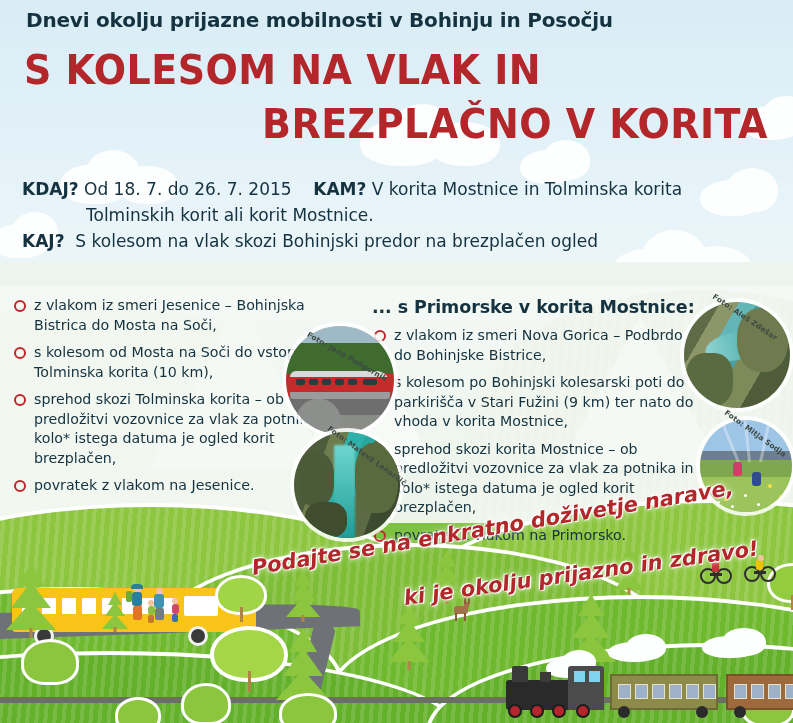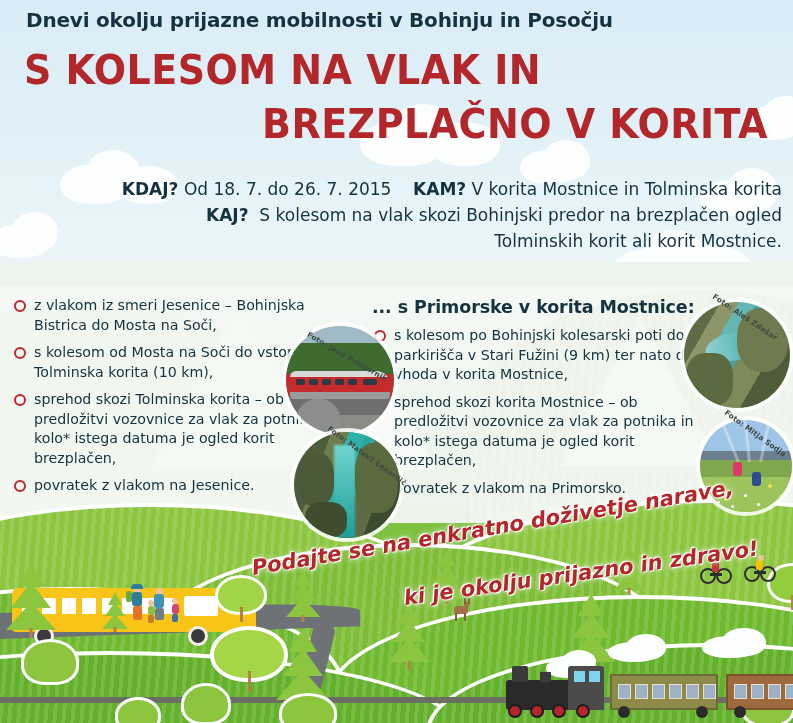--- a/index.html
+++ b/index.html
@@ -31,21 +31,21 @@
 
   
   .kicker{position:absolute;left:26px;top:8px;font-size:20px;font-weight:bold;
       color:#14323f;letter-spacing:-.2px;white-space:nowrap;}
   .title{position:absolute;color:#b3262a;font-weight:bold;letter-spacing:.5px;
       font-size:40px;line-height:44px;white-space:nowrap;
       transform:scaleX(.95);transform-origin:left center;}
   .title1{left:24px;top:48px;}
   .title2{left:262px;top:102px;}
 
-  .infoblock{position:absolute;left:22px;top:176px;width:760px;color:#14323f;text-align:right;}
+  .infoblock{position:absolute;left:22px;top:176px;width:760px;color:#14323f;}
   .inforow{font-size:17px;line-height:26px;white-space:nowrap;}
   .lbl{font-weight:bold;}
   .indent{padding-left:64px;}
 
   
   .col{position:absolute;color:#14323f;}
   .colA{left:12px;top:296px;width:330px;}
   .colB{left:372px;top:296px;width:330px;}
   .colhead{font-size:17.5px;font-weight:bold;line-height:22px;margin-bottom:8px;
       letter-spacing:-.1px;white-space:nowrap;}
@@ -374,39 +374,40 @@
   <div class="title title2">BREZPLAČNO V KORITA</div>
 
   <div class="infoblock">
     <div class="inforow">
       <span class="lbl">KDAJ?</span>
       <span>Od 18. 7. do 26. 7. 2015</span>
       &nbsp;&nbsp;
       <span class="lbl">KAM?</span>
       <span>V korita Mostnice in Tolminska korita</span>
     </div>
+    <div class="inforow indent">Tolminskih korit ali korit Mostnice.</div>
     <div class="inforow">
       <span class="lbl">KAJ?</span>
       &nbsp;<span>S kolesom na vlak skozi Bohinjski predor na brezplačen ogled</span>
     </div>
-    <div class="inforow indent">Tolminskih korit ali korit Mostnice.</div>
   </div>
 
   <div class="col colA">
     <ul class="bl">
       <li>z vlakom iz smeri Jesenice – Bohinjska Bistrica do Mosta na Soči,</li>
       <li>s kolesom od Mosta na Soči do vstopa v Tolminska korita (10 km),</li>
       <li>sprehod skozi Tolminska korita – ob predložitvi vozovnice za vlak za potnika in kolo* istega datuma je ogled korit brezplačen,</li>
       <li>povratek z vlakom na Jesenice.</li>
     </ul>
   </div>
 
   <div class="col colB">
     <div class="colhead">... s Primorske v korita Mostnice:</div>
     <ul class="bl">
+      <li>z vlakom iz smeri Nova Gorica – Podbrdo do Bohinjske Bistrice,</li>
       <li>s kolesom po Bohinjski kolesarski poti do parkirišča v Stari Fužini (9 km) ter nato do vhoda v korita Mostnice,</li>
       <li>sprehod skozi korita Mostnice – ob predložitvi vozovnice za vlak za potnika in kolo* istega datuma je ogled korit brezplačen,</li>
       <li>povratek z vlakom na Primorsko.</li>
     </ul>
   </div>
 
   <div class="photo p1" style="left:286px;top:326px;width:108px;height:108px;">
     <div class="inner">
       <div class="train">
         <div class="win" style="left:6%;width:9%;"></div>

